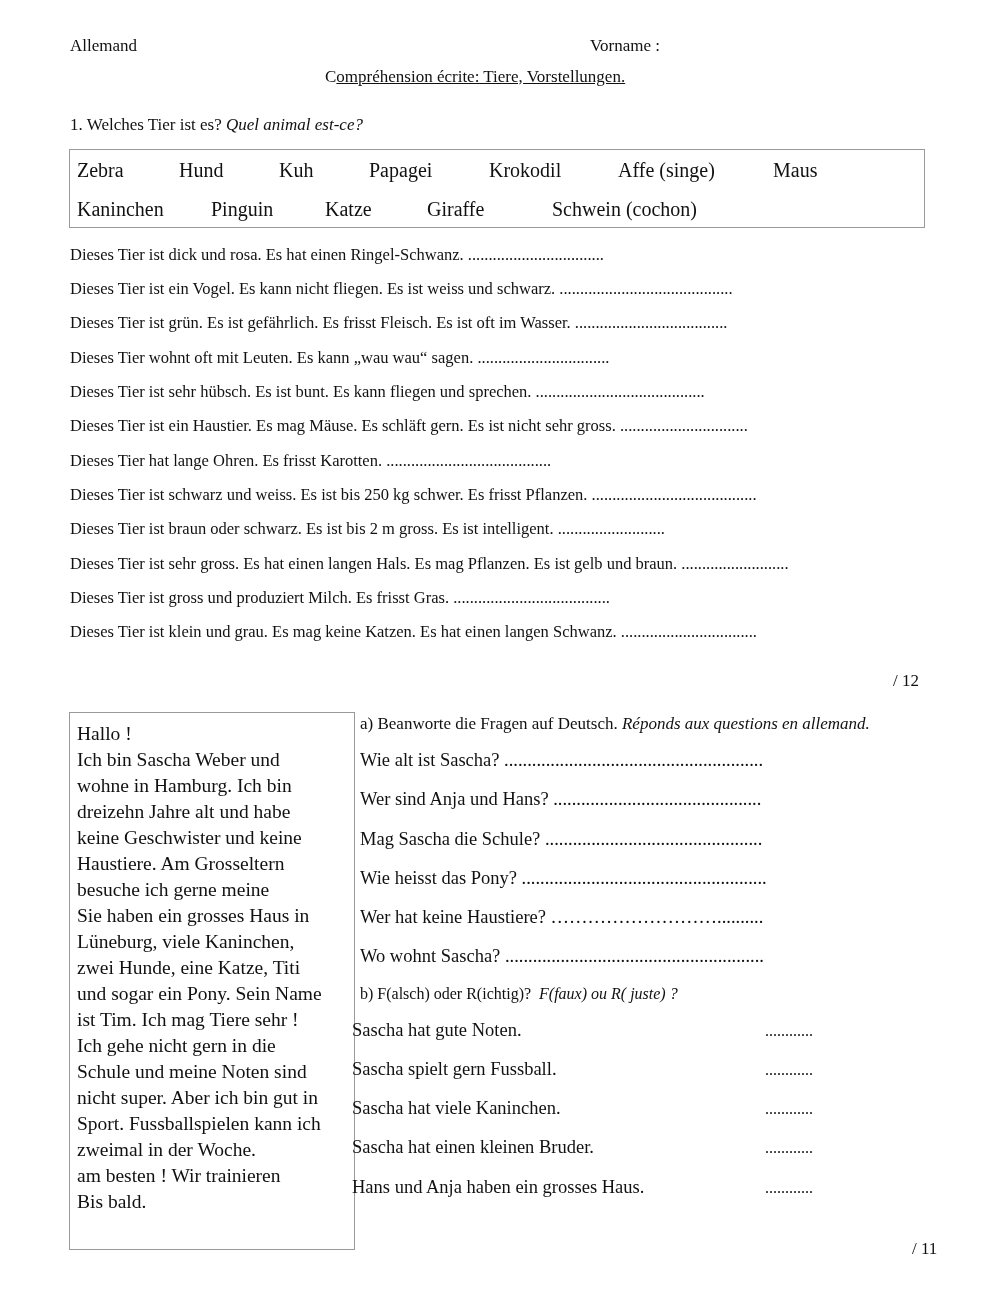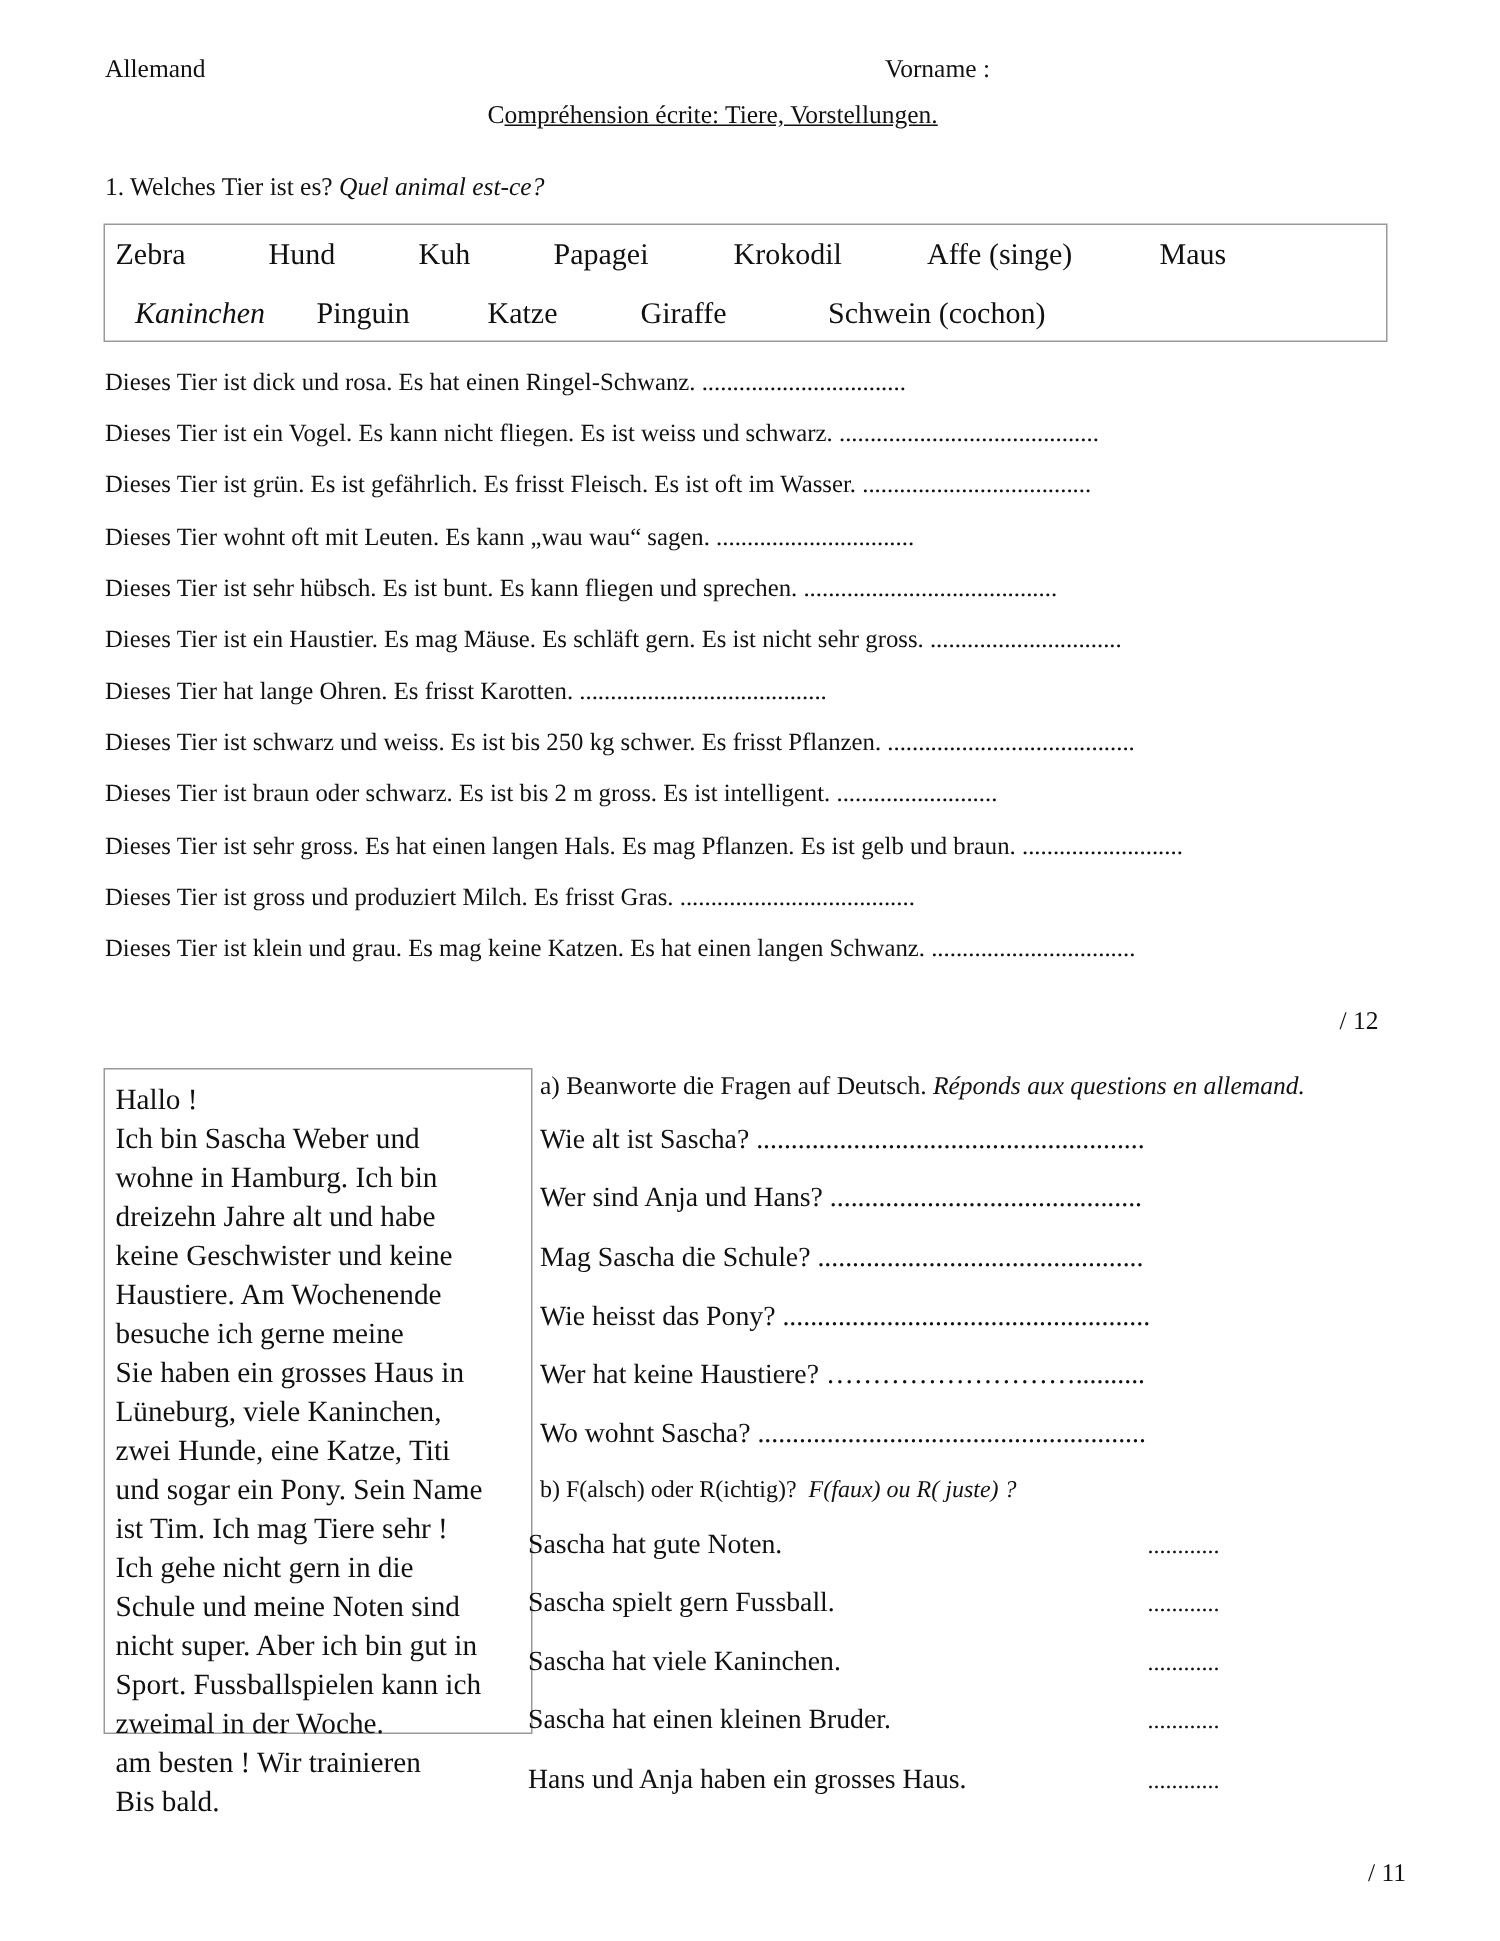--- a/index.html
+++ b/index.html
@@ -14,21 +14,21 @@
   .q1 { font-size: 17px; }
   .q1 i, .parta i, .partb i { font-style: italic; }
   .wordbox {
     position: absolute; left: 69px; top: 149px; width: 856px; height: 79px;
     border: 1.5px solid #9a9a9a; box-sizing: border-box;
   }
   .word { position: absolute; font-size: 20px; white-space: nowrap; }
   .riddle { font-size: 16.5px; left: 70px; }
   .score { font-size: 17px; margin-top: 26px; }
   .letter {
-    position: absolute; left: 69px; top: 712px; width: 286px; height: 444px;
+    position: absolute; left: 69px; top: 712px; width: 286px; height: 538px;
     border: 1.5px solid #9a9a9a; box-sizing: border-box;
     padding: 8px 0 0 7px; font-size: 19.5px; line-height: 26px;
   }
   .letter div { white-space: nowrap; }
   .parta { font-size: 17px; }
   .qa { font-size: 18.5px; left: 360px; }
   .partb { font-size: 16px; }
   .tf { font-size: 18.5px; left: 340px; margin-left: 12px; }
   .tfdots { font-size: 16px; left: 765px; }
 </style>
@@ -42,21 +42,21 @@
 <div class="abs q1" style="left:70px; top:115px;"><span>1. Welches Tier ist es?</span> <i>Quel animal est-ce?</i></div>
 
 <div class="wordbox">
   <span class="word" style="left:7px; top:9px;">Zebra</span>
   <span class="word" style="left:109px; top:9px;">Hund</span>
   <span class="word" style="left:209px; top:9px;">Kuh</span>
   <span class="word" style="left:299px; top:9px;">Papagei</span>
   <span class="word" style="left:419px; top:9px;">Krokodil</span>
   <span class="word" style="left:548px; top:9px;">Affe (singe)</span>
   <span class="word" style="left:703px; top:9px;">Maus</span>
-  <span class="word" style="left:20px; top:48px;font-style:italic;">Kaninchen</span>
+  <span class="word" style="left:7px; top:48px;">Kaninchen</span>
   <span class="word" style="left:141px; top:48px;">Pinguin</span>
   <span class="word" style="left:255px; top:48px;">Katze</span>
   <span class="word" style="left:357px; top:48px;">Giraffe</span>
   <span class="word" style="left:482px; top:48px;">Schwein (cochon)</span>
 </div>
 
 <div class="abs riddle" style="top:245px;">Dieses Tier ist dick und rosa. Es hat einen Ringel-Schwanz. .................................</div>
 <div class="abs riddle" style="top:279px;">Dieses Tier ist ein Vogel. Es kann nicht fliegen. Es ist weiss und schwarz. ..........................................</div>
 <div class="abs riddle" style="top:313px;">Dieses Tier ist grün. Es ist gefährlich. Es frisst Fleisch. Es ist oft im Wasser. .....................................</div>
 <div class="abs riddle" style="top:348px;">Dieses Tier wohnt oft mit Leuten. Es kann „wau wau“ sagen. ................................</div>
@@ -69,21 +69,21 @@
 <div class="abs riddle" style="top:588px;">Dieses Tier ist gross und produziert Milch. Es frisst Gras. ......................................</div>
 <div class="abs riddle" style="top:622px;">Dieses Tier ist klein und grau. Es mag keine Katzen. Es hat einen langen Schwanz. .................................</div>
 <div class="abs score" style="left:893px; top:645px;">/ 12</div>
 
 <div class="letter">
   <div>Hallo !</div>
   <div>Ich bin Sascha Weber und</div>
   <div>wohne in Hamburg. Ich bin</div>
   <div>dreizehn Jahre alt und habe</div>
   <div>keine Geschwister und keine</div>
-  <div>Haustiere. Am Wochenende</div>
+  <div>Haustiere. Am Grosseltern</div>
   <div>besuche ich gerne meine</div>
   <div>Sie haben ein grosses Haus in</div>
   <div>Lüneburg, viele Kaninchen,</div>
   <div>zwei Hunde, eine Katze, Titi</div>
   <div>und sogar ein Pony. Sein Name</div>
   <div>ist Tim. Ich mag Tiere sehr !</div>
   <div>Ich gehe nicht gern in die</div>
   <div>Schule und meine Noten sind</div>
   <div>nicht super. Aber ich bin gut in</div>
   <div>Sport. Fussballspielen kann ich</div>

